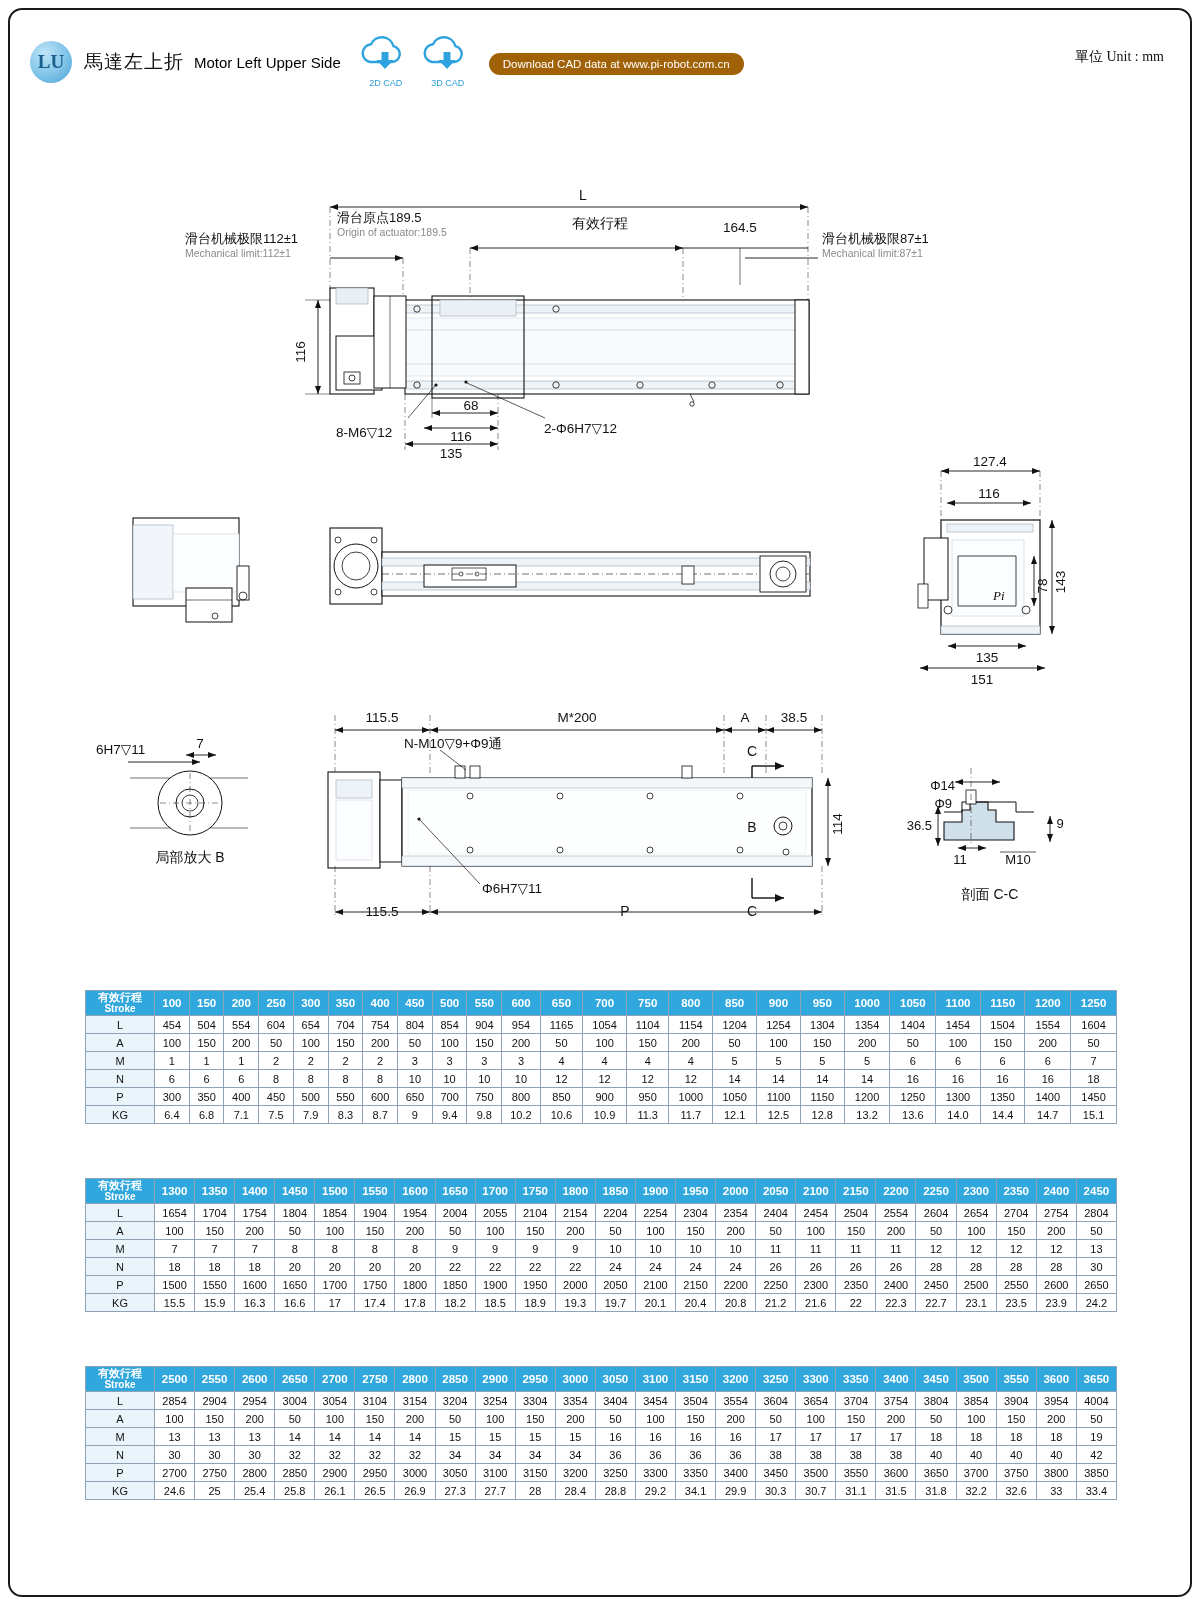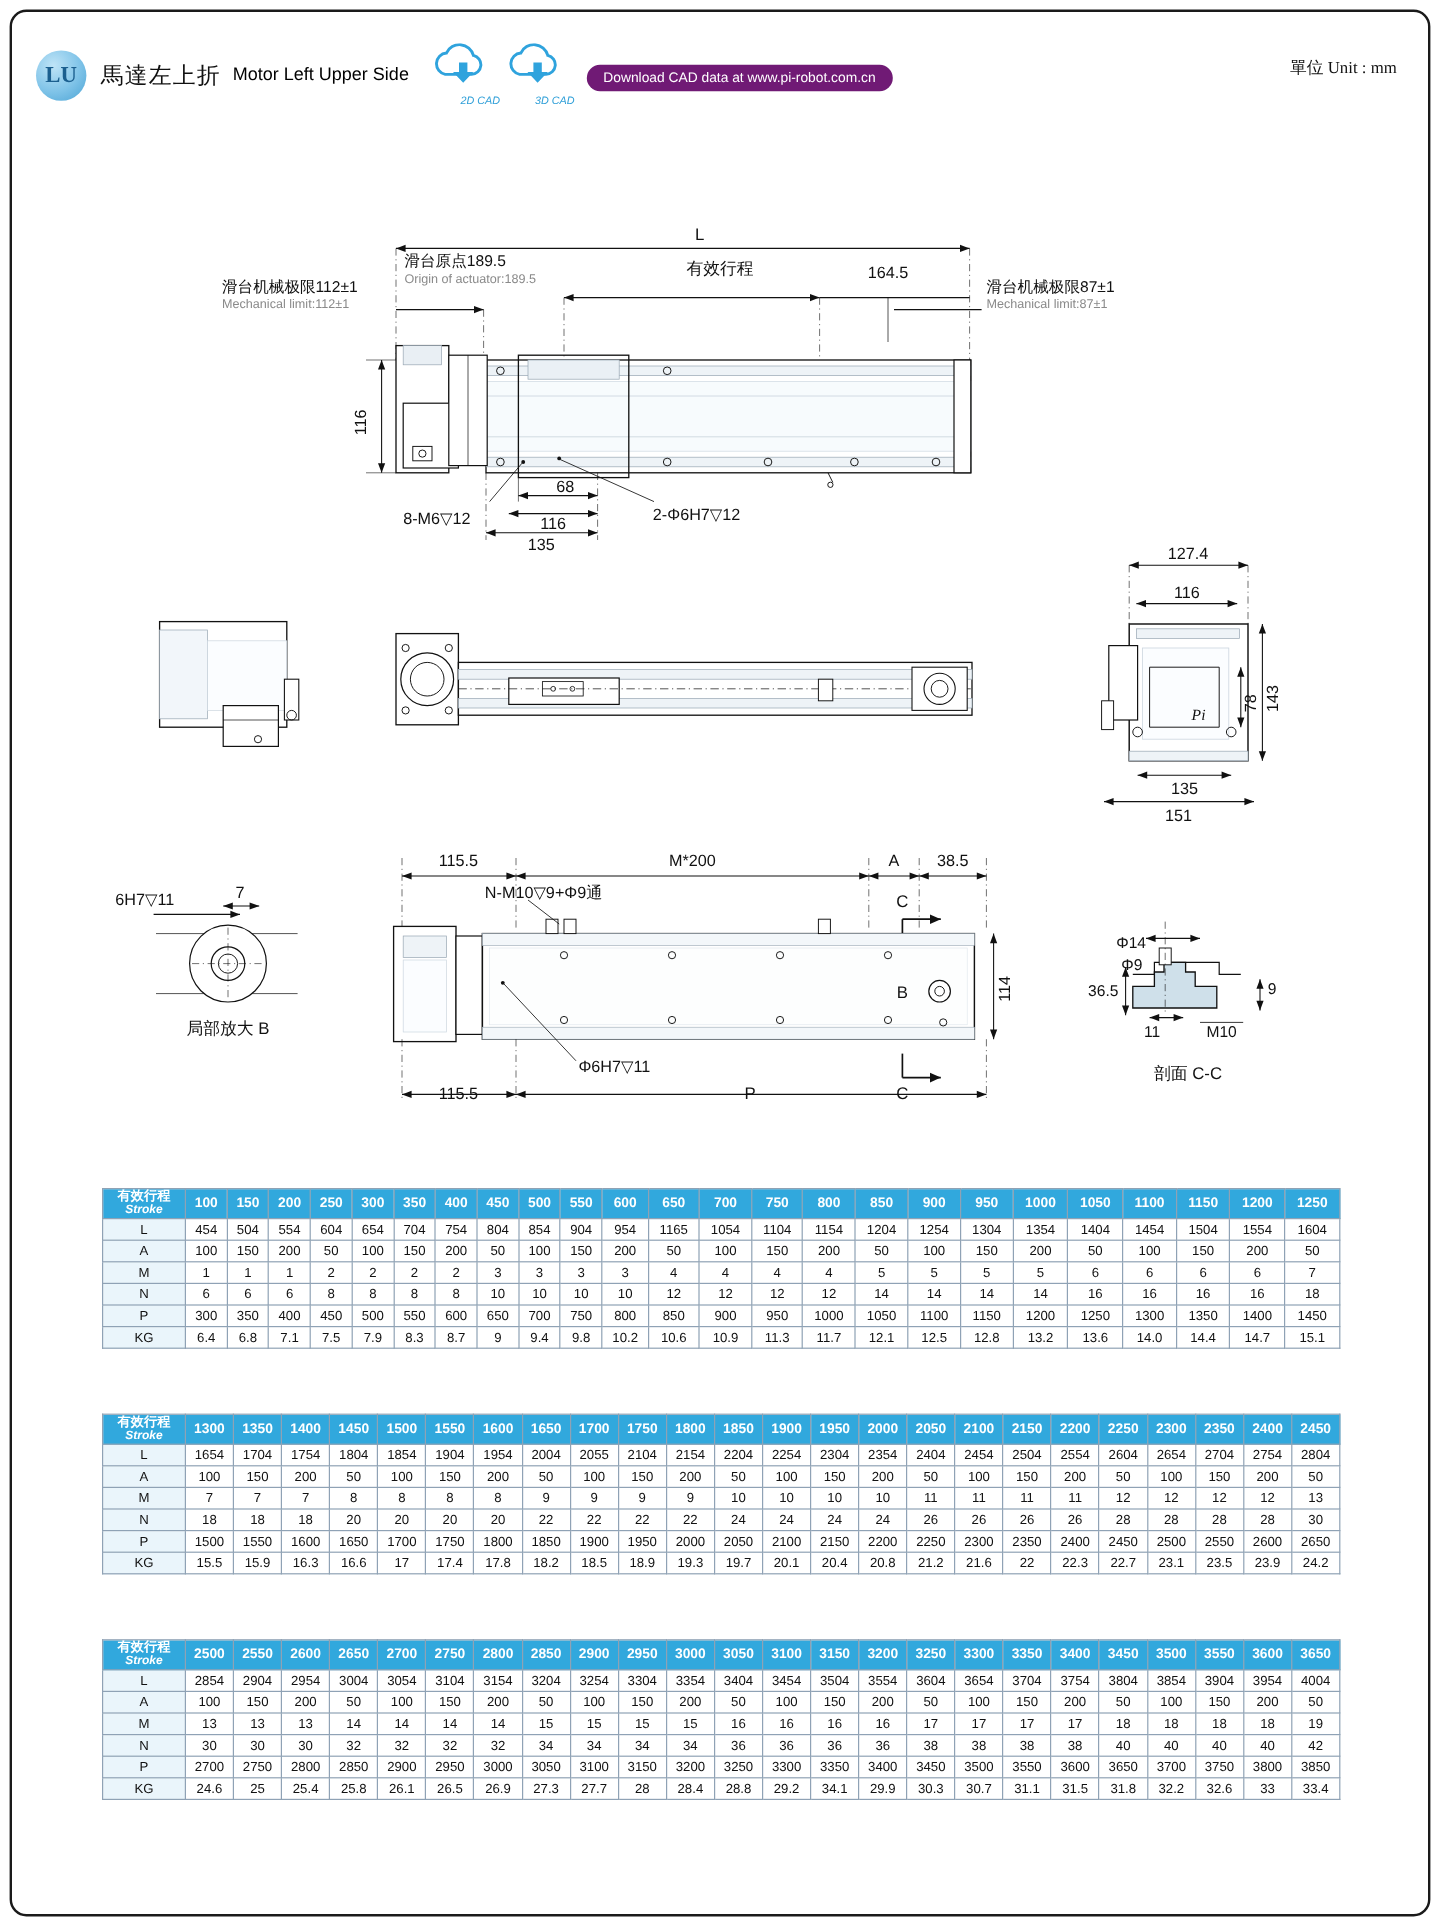--- a/index.html
+++ b/index.html
@@ -20,45 +20,45 @@
   .lu-badge{
     width:42px;height:42px;border-radius:50%;
     background:radial-gradient(circle at 35% 30%, #bfe4f7 0%, #7fc3e8 55%, #4aa3d4 100%);
     color:#1b5f8f;font-weight:bold;font-size:19px;
     display:flex;align-items:center;justify-content:center;
     font-family:"Liberation Serif", serif;
   }
   .title-cn{font-size:19px;margin-left:12px;letter-spacing:1px;color:#111;}
   .title-en{font-size:15px;margin-left:10px;color:#000000;}
   .cad-group{display:flex;align-items:flex-start;margin-left:14px;}
-  .cad-item{width:62px;text-align:right;font-style:italic;}
+  .cad-item{width:62px;text-align:center;}
   .cad-item .label{font-size:9px;color:#2f9fd8;margin-top:-2px;}
   .dl-pill{
     margin-left:10px;margin-top:4px;
-    background:#701a75;color:#fff;border-radius:13px;
+    background:#a16207;color:#fff;border-radius:13px;
     padding:5px 14px;font-size:11.5px;white-space:nowrap;
   }
   .unit{position:absolute;right:36px;top:48px;font-size:14px;font-family:Liberation Serif, serif;}
   
   .canvas{position:absolute;left:0;top:0;width:1200px;height:1605px;pointer-events:none;}
   
   .tbl-wrap{position:absolute;left:85px;width:1032px;}
   table.spec{border-collapse:collapse;width:1032px;font-size:11px;}
   table.spec td,table.spec th{
     border:1px solid #8fa2b5;text-align:center;height:17px;padding:0;
     font-weight:normal;
   }
   table.spec thead th{
     background:#31a8dd;color:#fff;font-weight:bold;font-size:11.5px;
   }
   table.spec thead th.rowhead{
     background:#31a8dd;color:#fff;width:68px;line-height:1.05;padding:1px 0;
   }
   table.spec thead th.rowhead .cn{font-size:11px;display:block;}
-  table.spec thead th.rowhead .en{font-size:10px;display:block;font-style:italic;}
+  table.spec thead th.rowhead .en{font-size:10px;display:block;}
   table.spec td.rowhead{
     background:#eaf5fb;font-weight:normal;width:68px;
   }
   table.spec tbody td{background:#fff;}
   #tbl1{top:990px;}
   #tbl2{top:1178px;}
   #tbl3{top:1366px;}
 </style>
 </head>
 <body>

